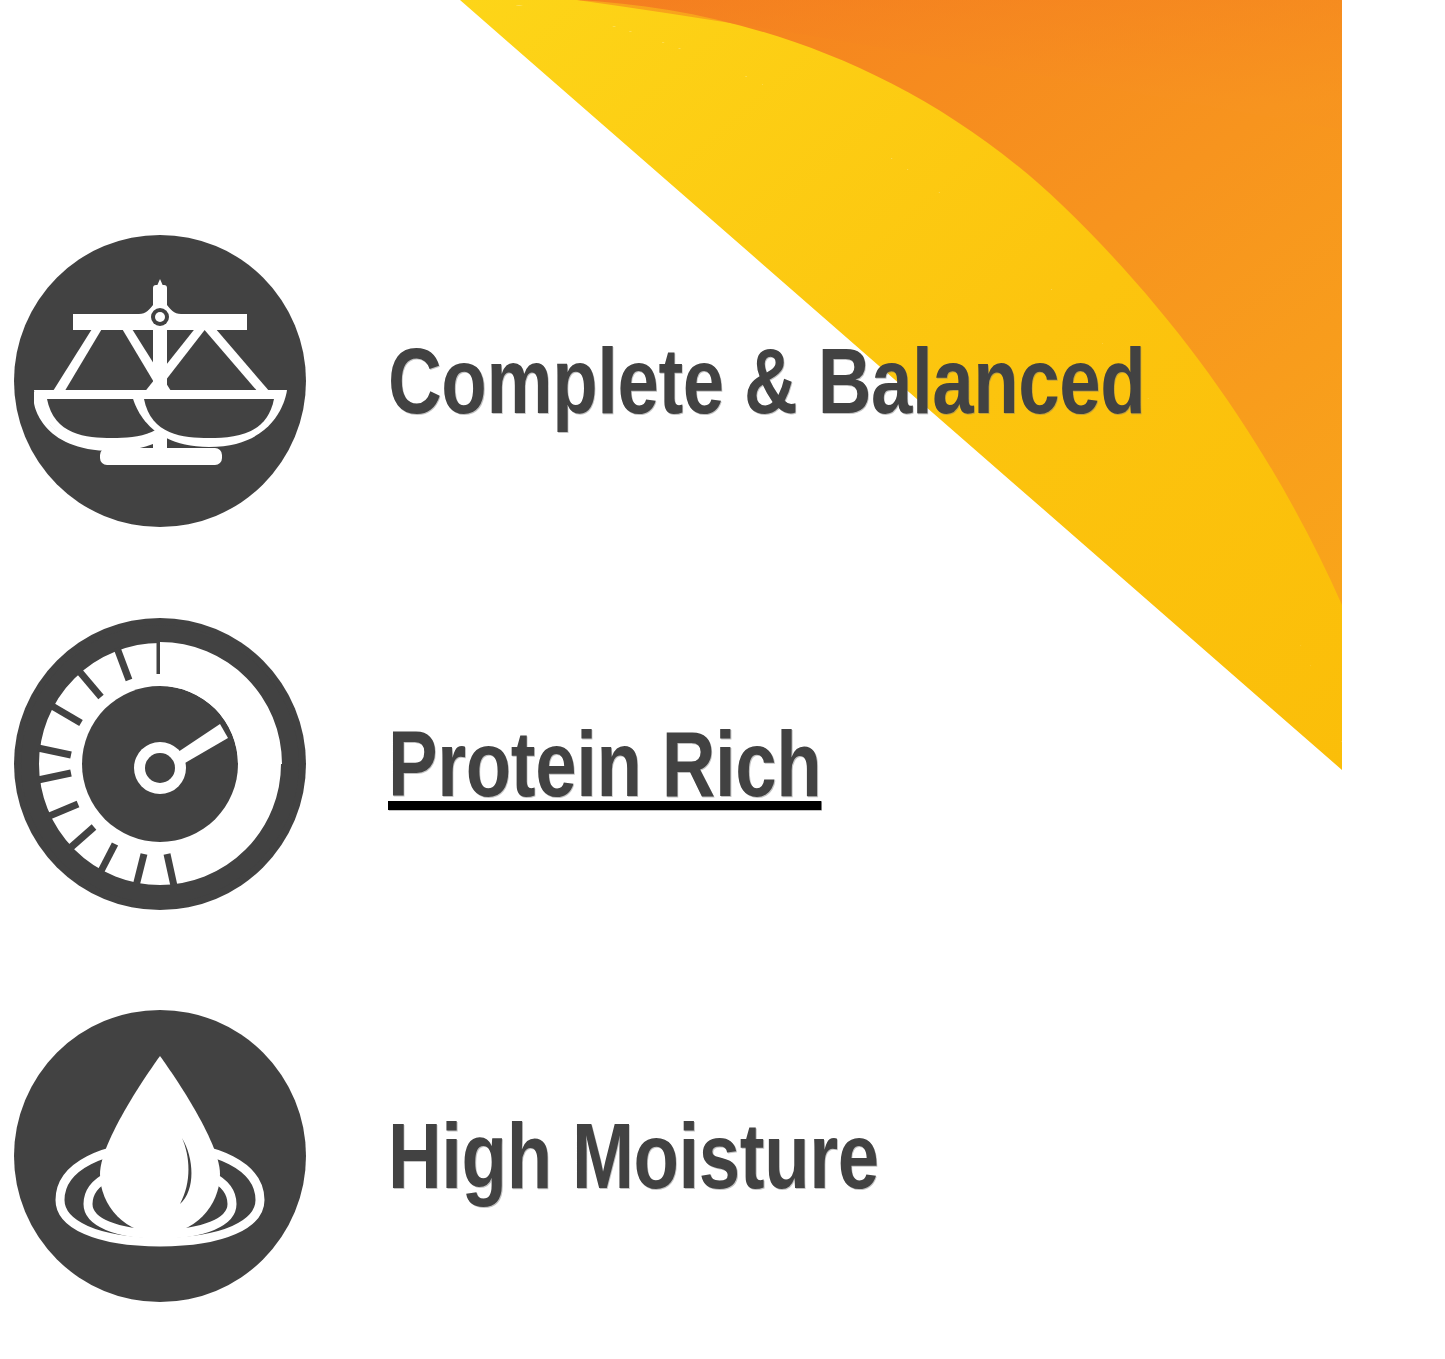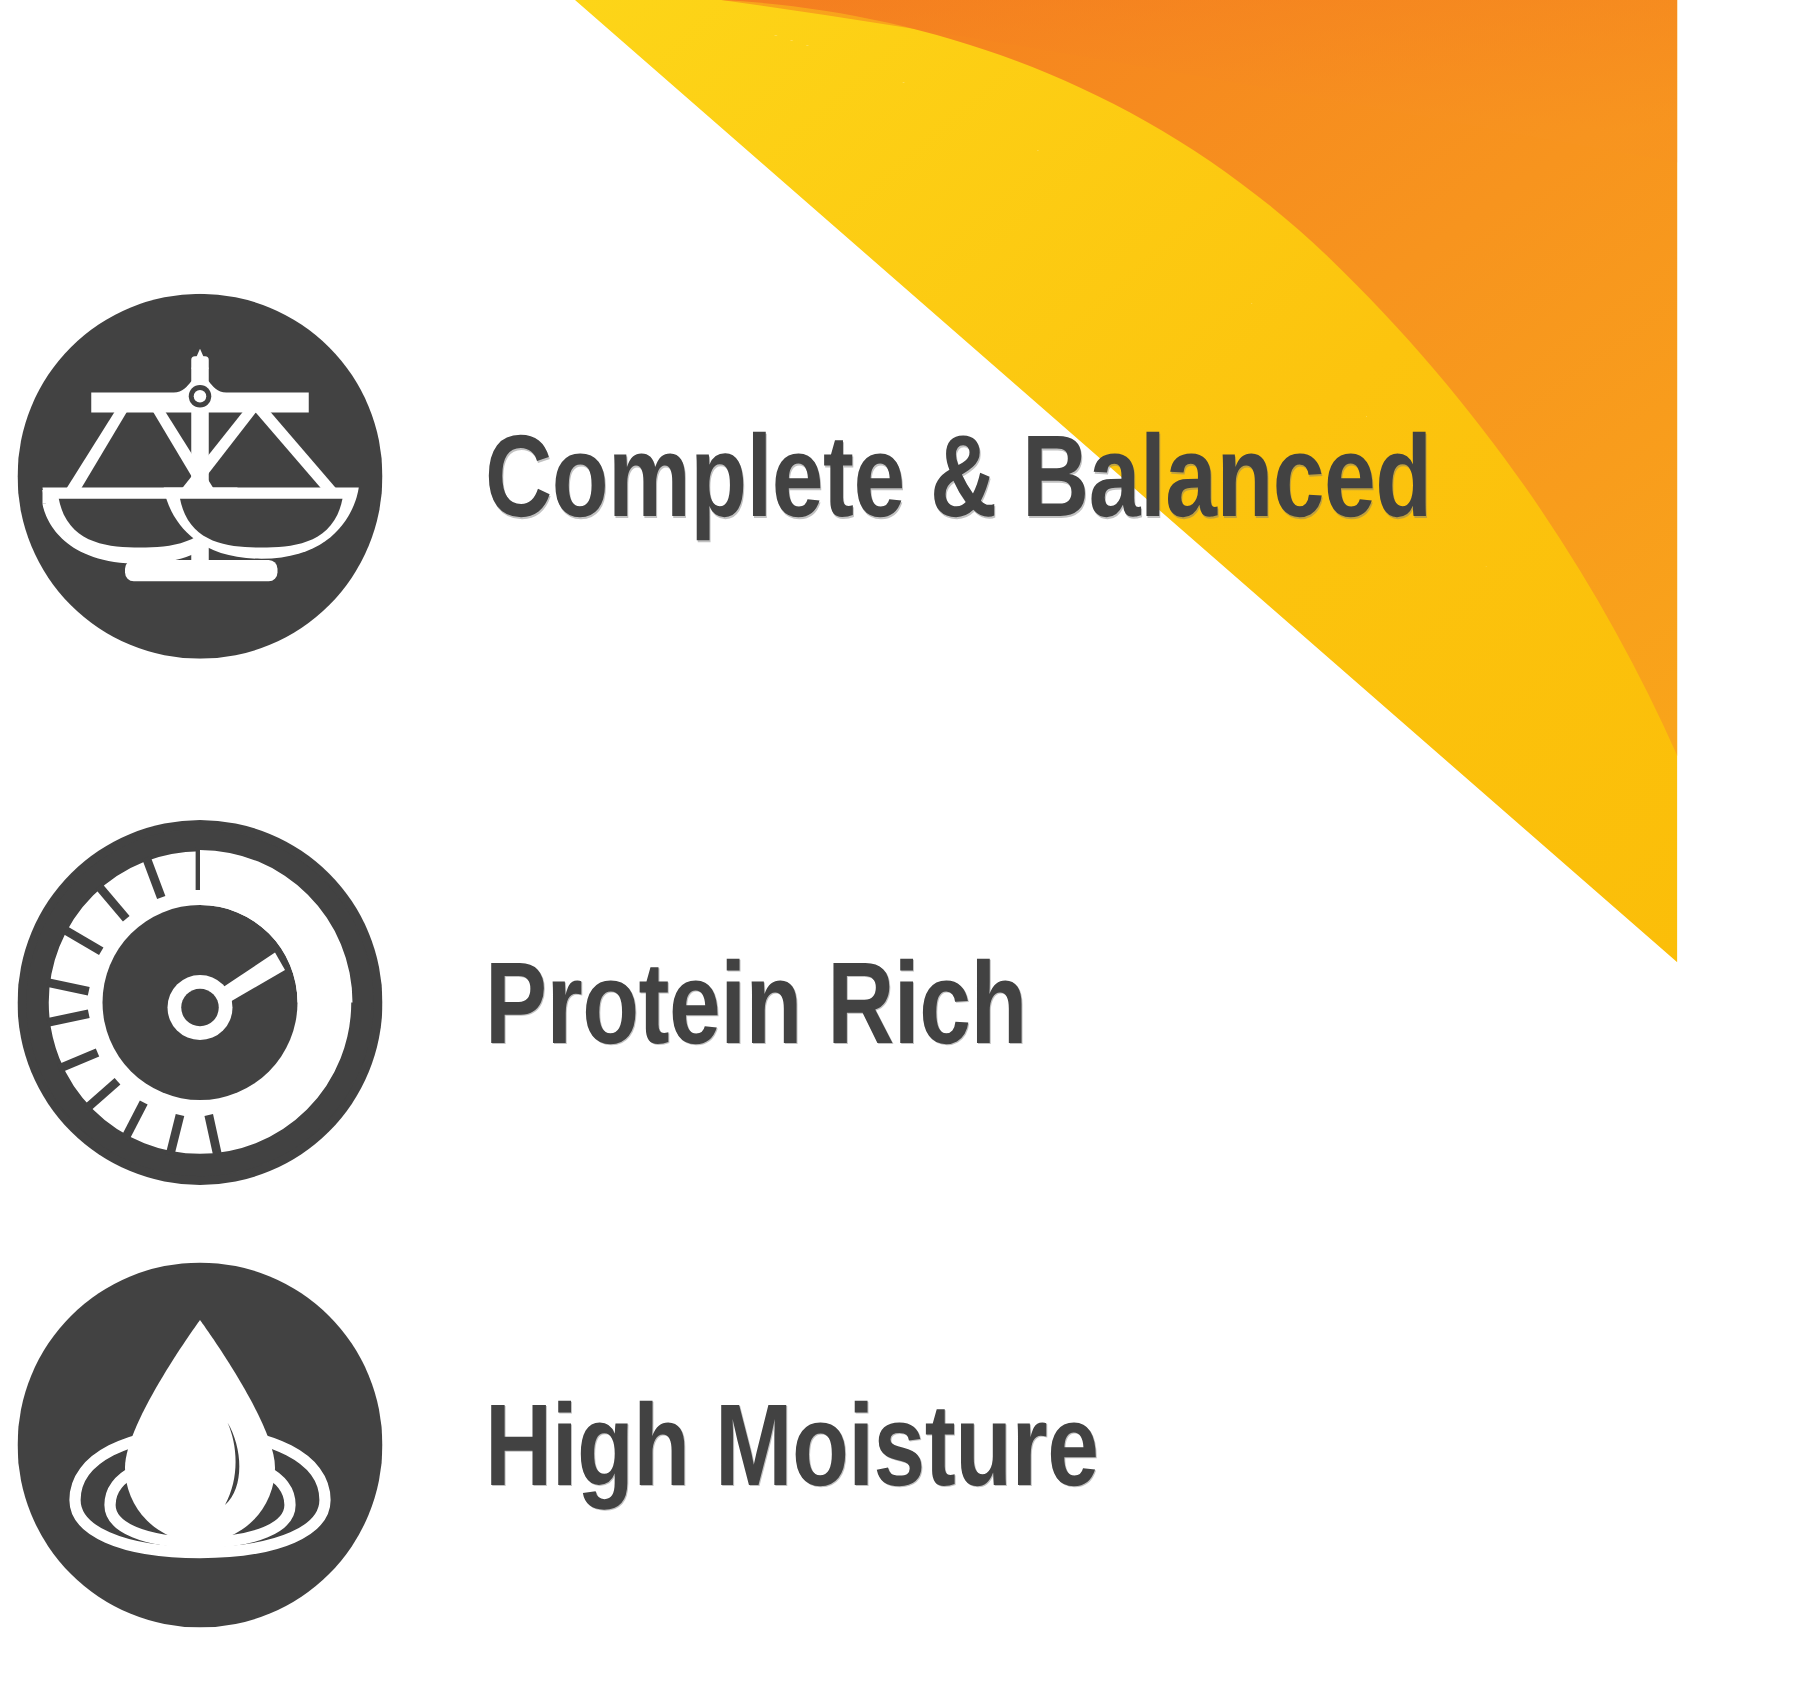--- a/index.html
+++ b/index.html
@@ -29,21 +29,21 @@
   
   .feature-row {
     position: absolute;
     left: 0;
     width: 1100px;
     height: 300px;
     display: flex;
     align-items: center;
   }
   #feature-row-0 { top: 231px; }
-  #feature-row-1 { top: 652px; }
+  #feature-row-1 { top: 614px; text-decoration: underline; }
   #feature-row-2 { top: 1006px; }
 
   .feature-icon-badge {
     position: relative;
     flex: 0 0 auto;
     width: 292px;
     height: 292px;
     margin-left: 14px;
   }
   .feature-icon-badge svg {

